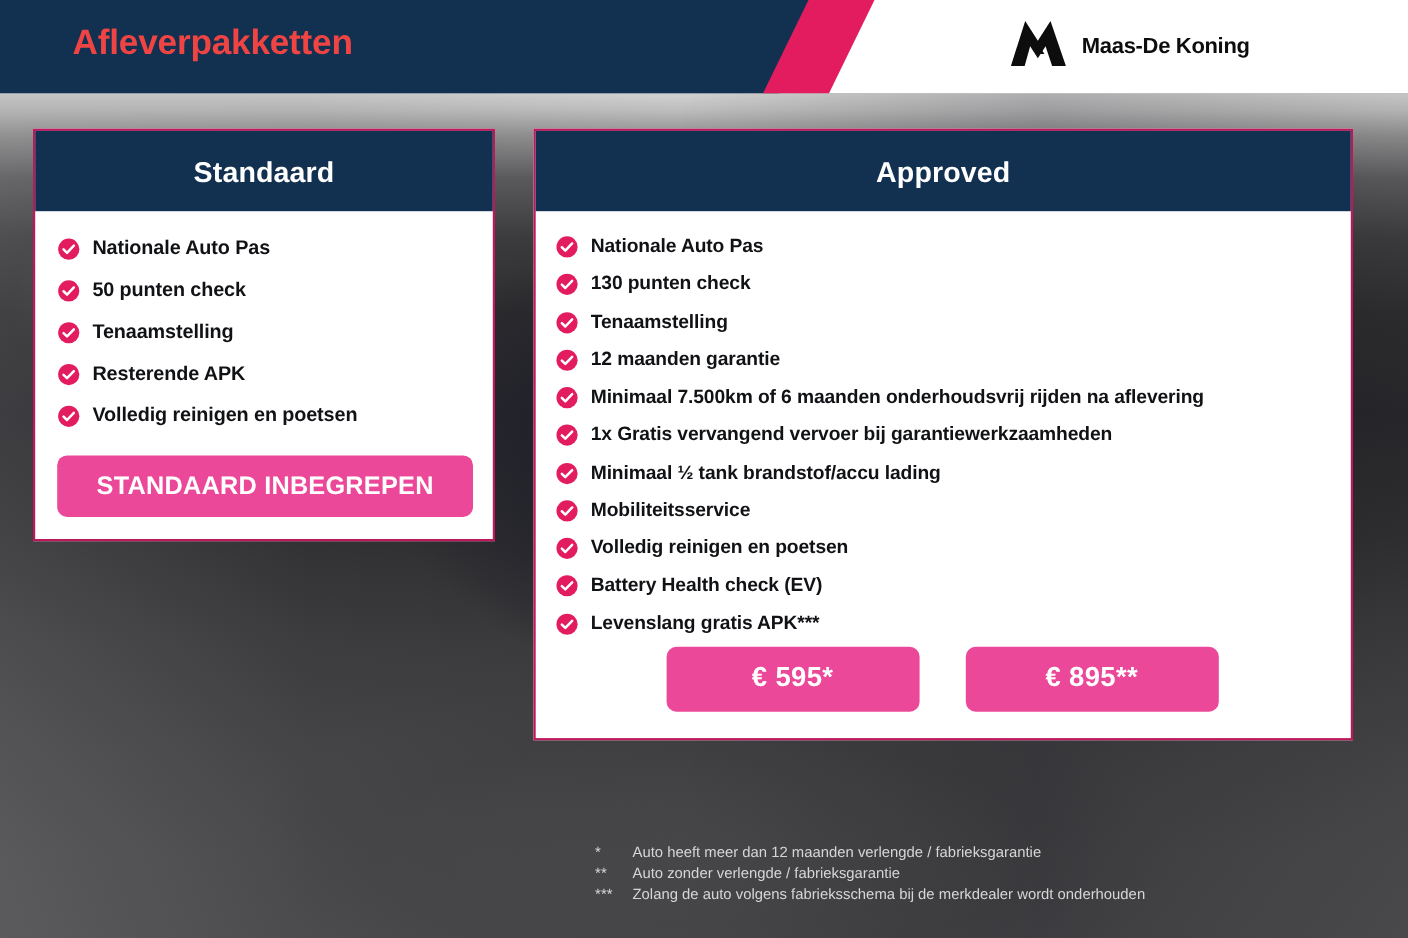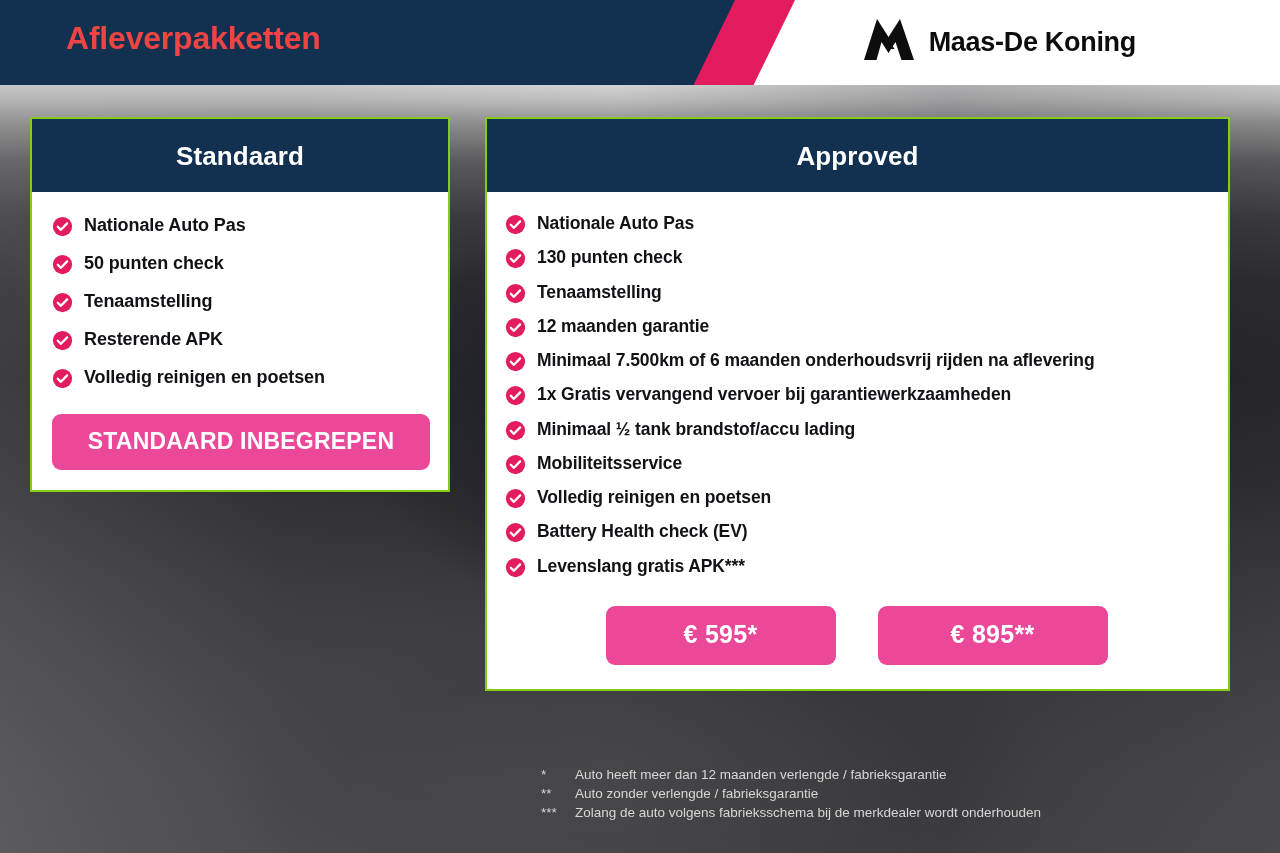--- a/index.html
+++ b/index.html
@@ -109,32 +109,32 @@
     right: 144px; top: 18px;
     display: flex;
     align-items: center;
     gap: 14px;
     z-index: 3;
   }
 
   #brand-mark { display: block; }
 
   #brand-name {
-    font-size: 27px;
+    font-size: 20px;
     font-weight: bold;
     color: #0d0d0d;
     letter-spacing: -0.3px;
     white-space: nowrap;
   }
 
   
   .card {
     position: absolute;
     background: #ffffff;
-    border: 2px solid #84cc16;
+    border: 2px solid #be185d;
     z-index: 4;
   }
 
   #card-standaard { left: 30px;  top: 117px; width: 420px; }
   #card-approved  { left: 485px; top: 117px; width: 745px; }
 
   .card-header {
     background: #12304f;
     color: #ffffff;
     text-align: center;
@@ -194,21 +194,21 @@
     margin-top: 24px;
     padding: 14px 8px 15px;
     font-size: 23px;
     letter-spacing: 0.2px;
   }
 
   #price-row {
     display: flex;
     justify-content: center;
     gap: 42px;
-    margin-top: 28px;
+    margin-top: 10px;
     padding-bottom: 4px;
   }
 
   .btn-price {
     width: 230px;
     padding: 14px 8px 16px;
     font-size: 25px;
     letter-spacing: 0.3px;
   }
 

